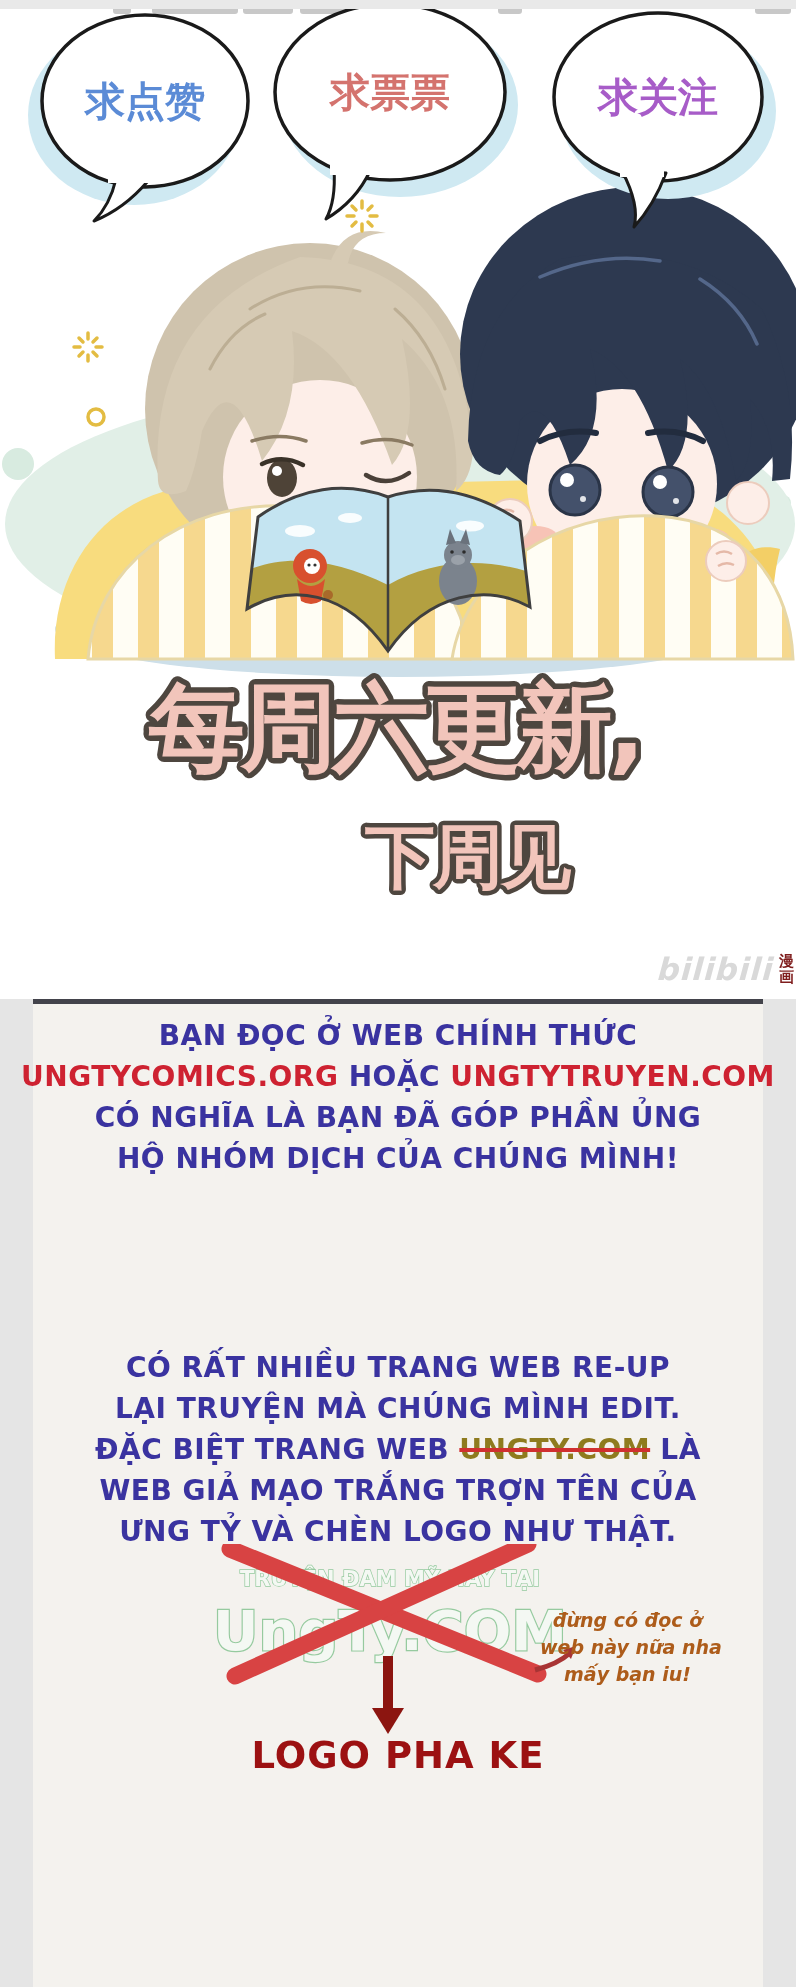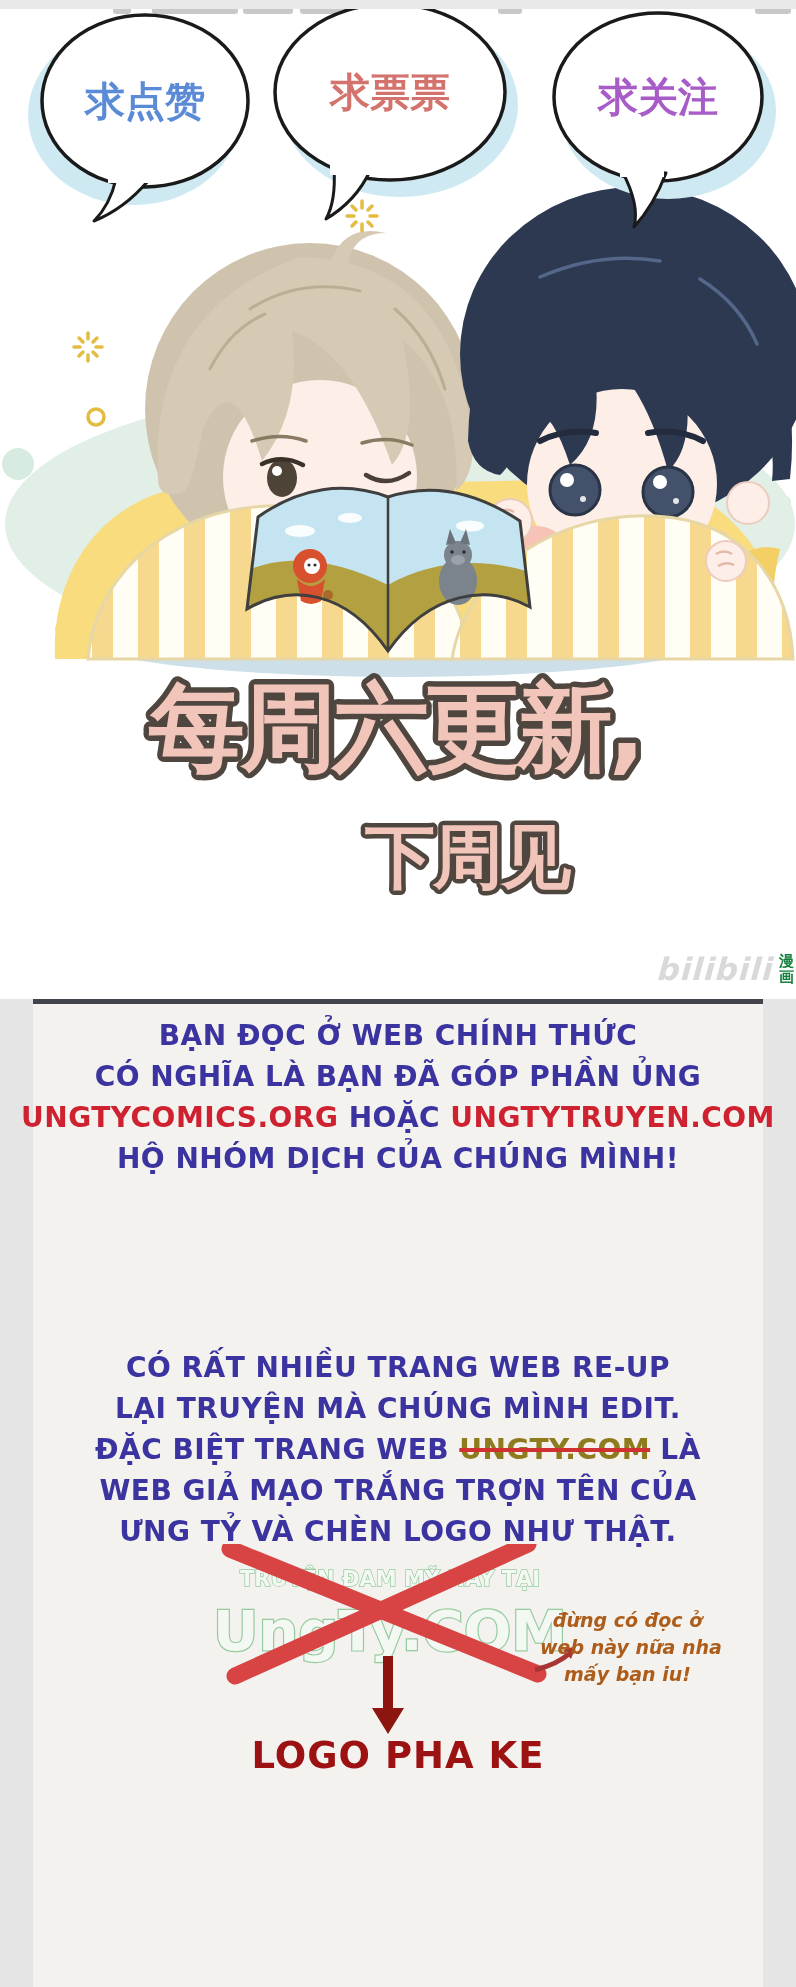--- a/index.html
+++ b/index.html
@@ -13,21 +13,21 @@
 
   .illo{position:absolute;left:0;top:0;}
 
   
   .watermark{
     position:absolute;left:650px;top:934px;width:146px;height:52px;
     display:flex;align-items:center;justify-content:flex-end;gap:5px;
     color:#d9d9d9;user-select:none;
   }
   .watermark .brand{font-size:31px;font-weight:bold;font-style:italic;letter-spacing:1px;transform:skewX(-4deg);}
-  .watermark .suffix{display:inline-block;width:17px;font-size:15px;line-height:16px;color:#15803d;font-weight:bold;word-break:break-all;}
+  .watermark .suffix{display:inline-block;width:17px;font-size:15px;line-height:16px;color:#7f1d1d;font-weight:bold;word-break:break-all;}
 
   
   .credit-outer{position:absolute;left:0;top:990px;width:796px;height:997px;background:#e5e5e5;}
   .credit-panel{position:absolute;left:33px;top:0;width:730px;height:997px;background:#f4f2ee;border-top:5px solid #43434b;}
   .vn{position:absolute;left:0;right:0;text-align:center;font-weight:bold;
       font-size:28px;line-height:41px;color:#3a33a0;letter-spacing:.5px;white-space:nowrap;}
   .vn .red{color:#ce2231;}
   .vn .strike{color:#8e7b1e;text-decoration:line-through;text-decoration-color:#d03030;text-decoration-thickness:4px;}
   .logo-zone{position:absolute;left:140px;top:545px;width:560px;height:205px;}
   .note{position:absolute;left:540px;top:608px;width:175px;text-align:center;
@@ -198,22 +198,22 @@
   <div class="watermark">
     <span class="brand">bilibili</span>
     <span class="suffix">漫画</span>
   </div>
 
   <div class="credit-outer">
     <div class="credit-panel"></div>
 
     <div class="vn" style="top:16px;">
       <div>BẠN ĐỌC Ở WEB CHÍNH THỨC</div>
+      <div><span class="red">UNGTYCOMICS.ORG</span><span> HOẶC </span><span class="red">UNGTYTRUYEN.COM</span></div>
       <div>CÓ NGHĨA LÀ BẠN ĐÃ GÓP PHẦN ỦNG</div>
-      <div><span class="red">UNGTYCOMICS.ORG</span><span> HOẶC </span><span class="red">UNGTYTRUYEN.COM</span></div>
       <div>HỘ NHÓM DỊCH CỦA CHÚNG MÌNH!</div>
     </div>
 
 
     <div class="vn" style="top:348px;">
       <div>CÓ RẤT NHIỀU TRANG WEB RE-UP</div>
       <div>LẠI TRUYỆN MÀ CHÚNG MÌNH EDIT.</div>
       <div><span>ĐẶC BIỆT TRANG WEB </span><span class="strike">UNGTY.COM</span><span> LÀ</span></div>
       <div>WEB GIẢ MẠO TRẮNG TRỢN TÊN CỦA</div>
       <div>ƯNG TỶ VÀ CHÈN LOGO NHƯ THẬT.</div>

